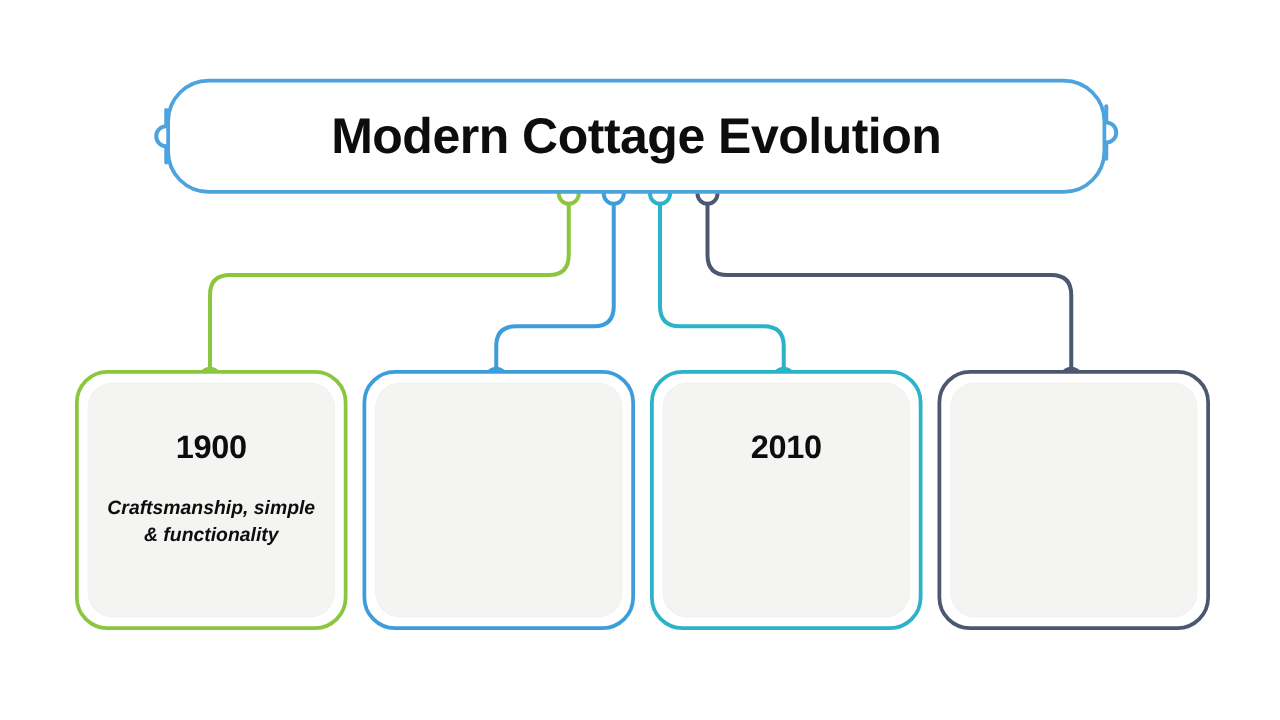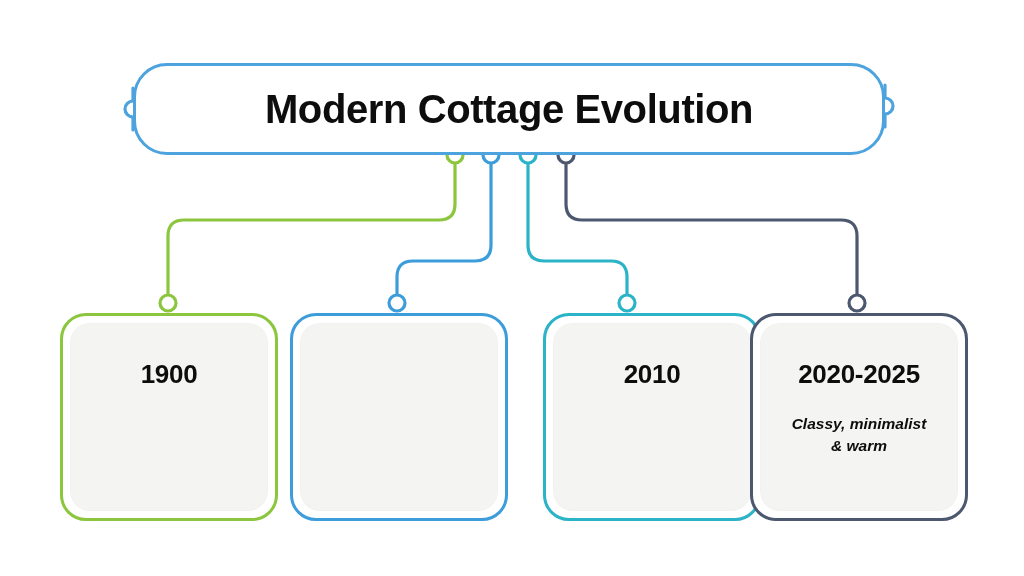--- a/index.html
+++ b/index.html
@@ -65,21 +65,21 @@
     font-weight: 700;
     letter-spacing: -0.4px;
     color: #0d0d0d;
     white-space: nowrap;
     line-height: 1;
   }
 
   
   .card {
     position: absolute;
-    top: 313px;
+    top: 296px;
     width: 218px;
     height: 208px;
     border-width: 3.2px;
     border-style: solid;
     border-radius: 26px;
     background: #ffffff;
     box-sizing: border-box;
     z-index: 2;
     padding: 7px;
   }
@@ -111,21 +111,21 @@
     font-style: italic;
     color: #0d0d0d;
     line-height: 1.45;
     text-align: center;
     padding: 0 4px;
     white-space: pre-line;
   }
 
   #card-0 { left: 60px;  border-color: #8cc63f; }
   #card-1 { left: 290px; border-color: #3d9ddb; }
-  #card-2 { left: 520px; border-color: #2bb3c8; margin-left: 23px; }
+  #card-2 { left: 520px; border-color: #2bb3c8; }
   #card-3 { left: 750px; border-color: #4c5870; }
 </style>
 </head>
 <body>
 
 <div id="diagram-root">
 
   <svg id="connector-layer" viewBox="0 0 1024 576">
 
     <path class="conn-path" stroke="#8cc63f" d="M455,155 L455,204 Q455,220 439,220 L184,220 Q168,220 168,236 L168,303"></path>
@@ -153,35 +153,34 @@
     <circle class="node-circle" cx="857" cy="303" r="8" stroke="#4c5870"></circle>
   </svg>
 
   <div id="title-box">
     <div id="title-text">Modern Cottage Evolution</div>
   </div>
 
   <div class="card" id="card-0">
     <div class="card-inner">
       <div class="card-title">1900</div>
+      <div class="card-desc">Craftsmanship, simple
+&amp; functionality</div>
     </div>
   </div>
 
   <div class="card" id="card-1">
     <div class="card-inner">
     </div>
   </div>
 
   <div class="card" id="card-2">
     <div class="card-inner">
       <div class="card-title">2010</div>
     </div>
   </div>
 
   <div class="card" id="card-3">
     <div class="card-inner">
-      <div class="card-title">2020-2025</div>
-      <div class="card-desc">Classy, minimalist
-&amp; warm</div>
     </div>
   </div>
 
 </div>
 
 </body></html>

